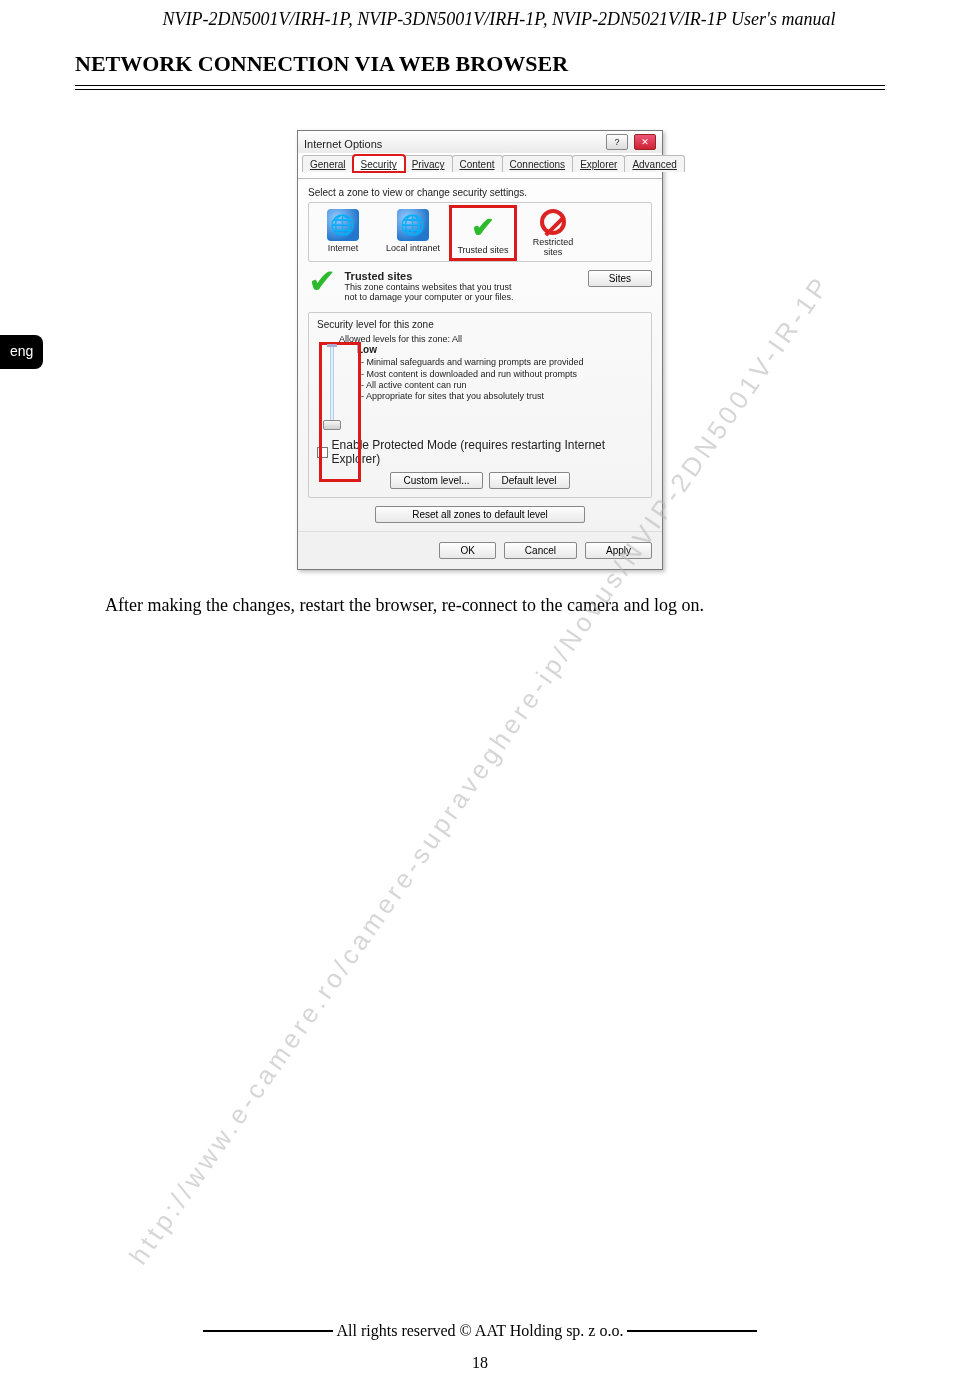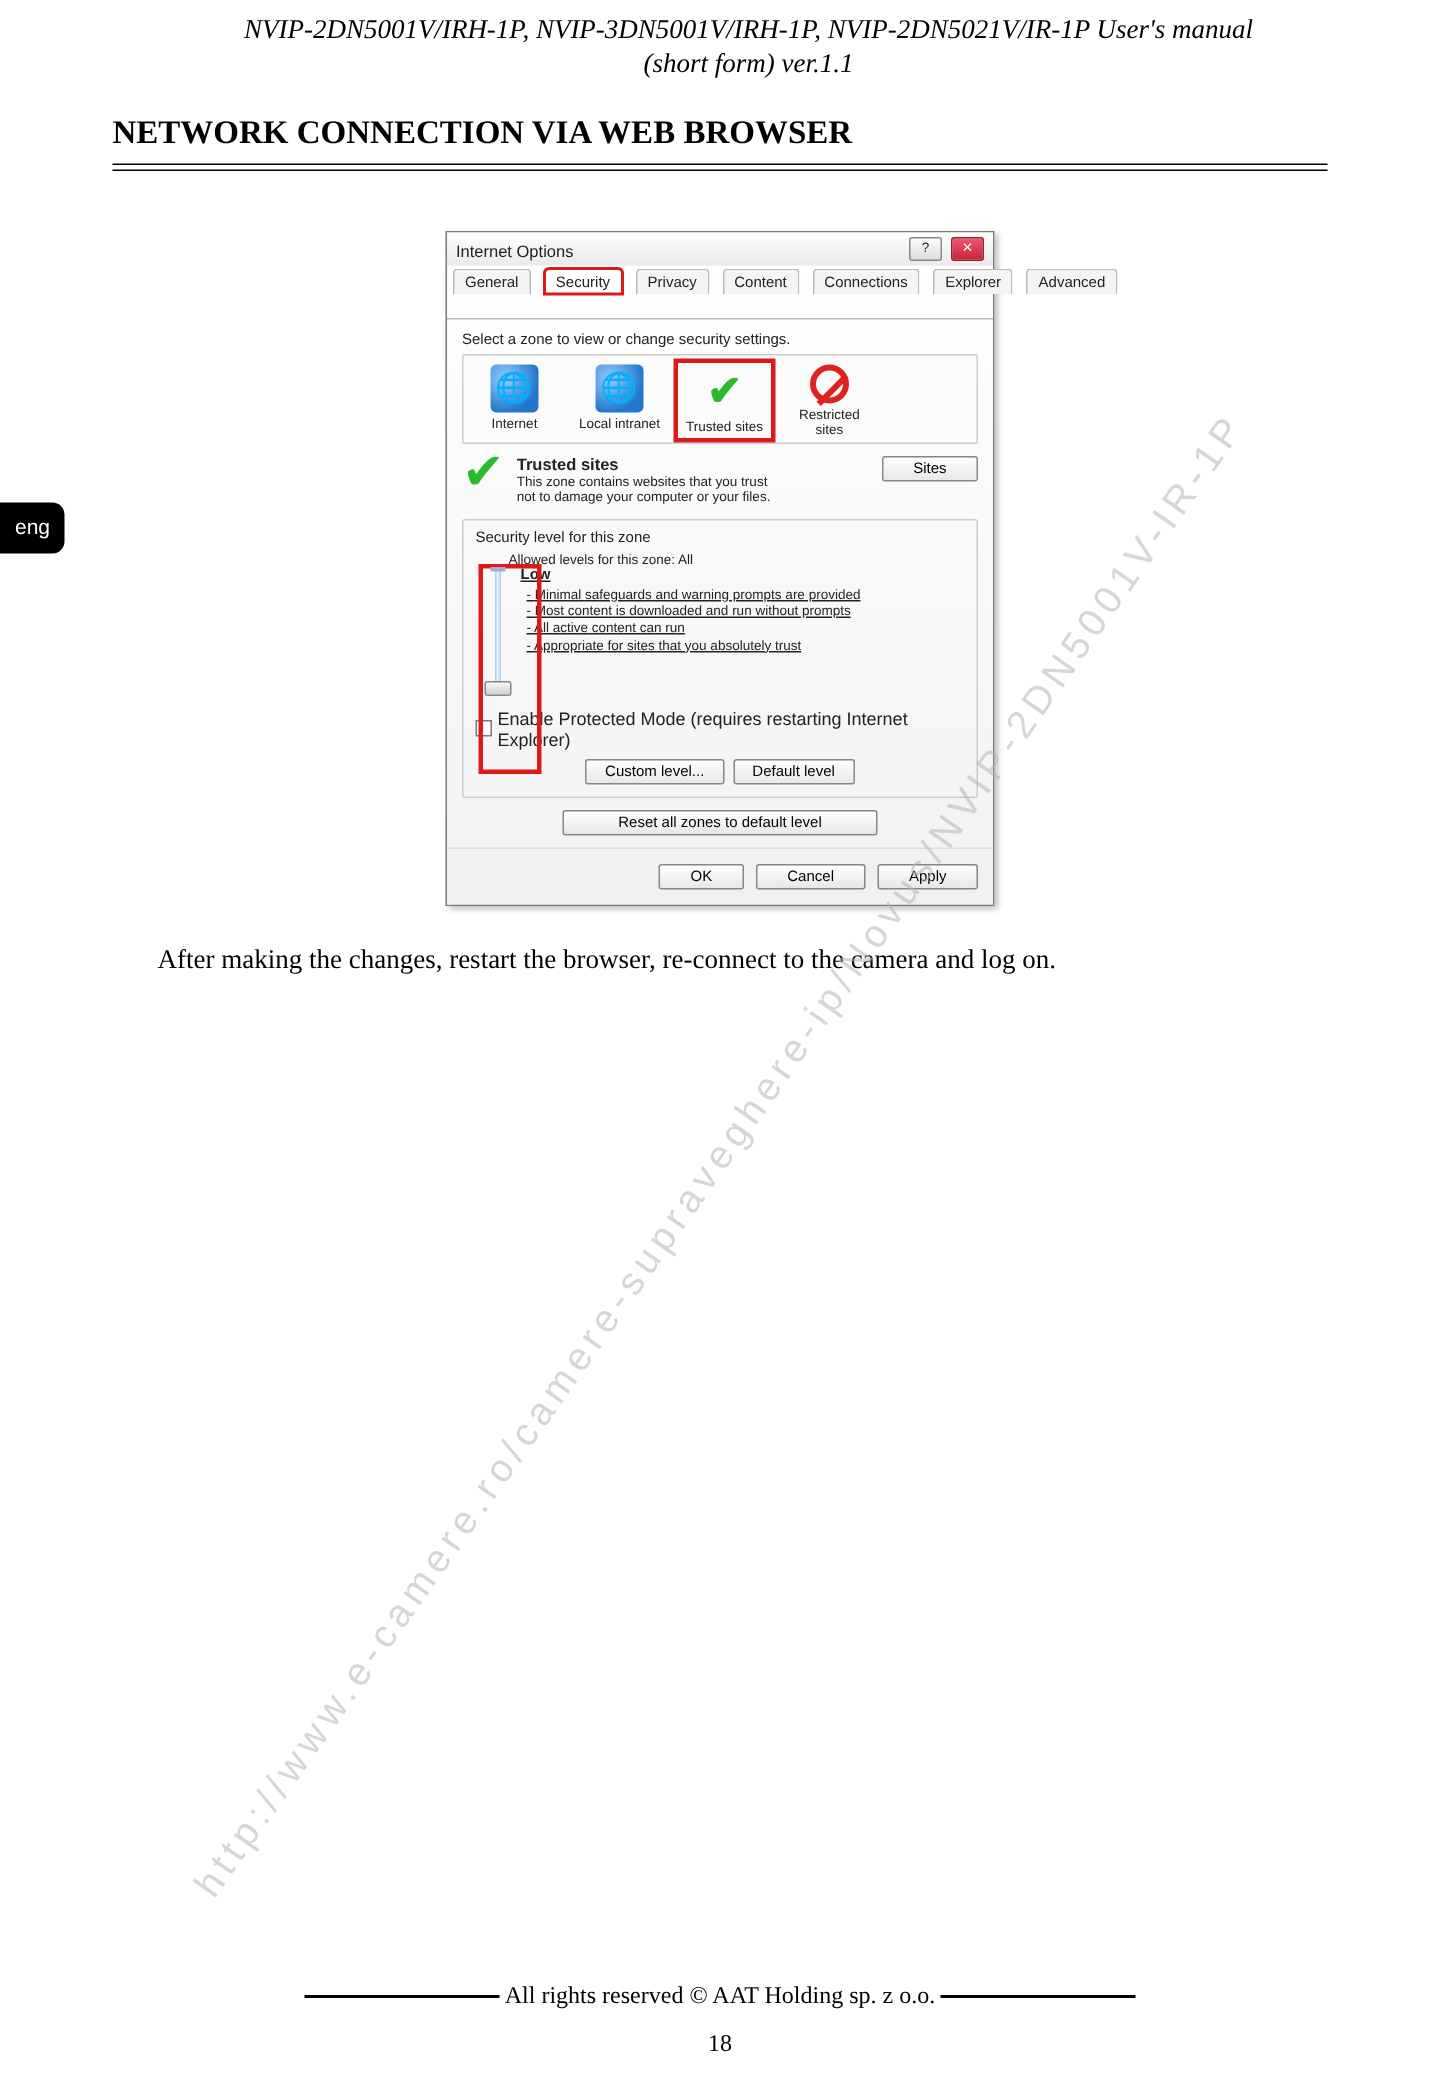--- a/index.html
+++ b/index.html
@@ -69,23 +69,24 @@
     width: 22px; height: 16px;
     border: 1px solid #888;
     border-radius: 2px;
     background: linear-gradient(#fefefe,#dcdcdc);
     display: inline-flex; align-items: center; justify-content: center;
     font-size: 9px; line-height: 1;
   }
   .win-btn.close { background: linear-gradient(#e57,#c23); color:#fff; border-color:#922;}
   .tabs {
     display: flex;
-    padding: 2px 4px 16px 4px;
-    gap: 10px;
+    padding: 2px 4px 6px 4px;
+    gap: 0;
     border-bottom: 1px solid #bbb;
+    text-decoration: underline;
   }
   .tab {
     padding: 3px 7px 2px 7px;
     font-size: 10px;
     border: 1px solid #bbb;
     border-bottom: none;
     background: #f4f4f4;
     border-top-left-radius: 3px;
     border-top-right-radius: 3px;
     margin-right: -1px;
@@ -145,23 +146,22 @@
     border-radius:2px;
     padding: 6px 8px 8px 8px;
     position: relative;
     margin-top: 10px;
   }
   .groupbox > .legend {
     font-size:10px;
     margin-bottom: 4px;
   }
   .slider-area {
-    display:flex; 
-    position: relative;
-    text-decoration: underline;
+    display:flex; gap:10px;
+    position: relative;
   }
   .slider-col {
     width: 30px;
     height: 86px;
     position: relative;
     display:flex; flex-direction:column; justify-content:space-between; align-items:center;
   }
   .slider-track { width:4px; background:#dfeffd; height:86px; border:1px solid #b6cfe8; position:absolute; left:50%; transform:translateX(-50%);}
   .slider-tick { width:10px; height:1px; background:#aac; z-index:1;}
   .slider-thumb { width:18px; height:10px; background:linear-gradient(#f8f8f8,#d0d0d0); border:1px solid #888; border-radius:2px; z-index:1; margin-top:auto;}
@@ -215,21 +215,20 @@
   }
   .footer-rule .bar { flex:0 0 130px; height:2px; background:#000;}
   .footer-rule .txt { font-size:16px; }
   .page-num { font-size:16px; margin-top:14px;}
 </style>
 </head>
 <body>
 
 <div class="page-header">
   <div>NVIP-2DN5001V/IRH-1P, NVIP-3DN5001V/IRH-1P, NVIP-2DN5021V/IR-1P User's manual</div>
-  <div>(short form) ver.1.1</div>
 </div>
 
 <div class="section-title">NETWORK CONNECTION VIA WEB BROWSER</div>
 <div class="double-rule"></div>
 
 <div class="lang-tab">eng</div>
 
 <div class="dialog-wrap">
   <div class="dialog">
     <div class="titlebar">

